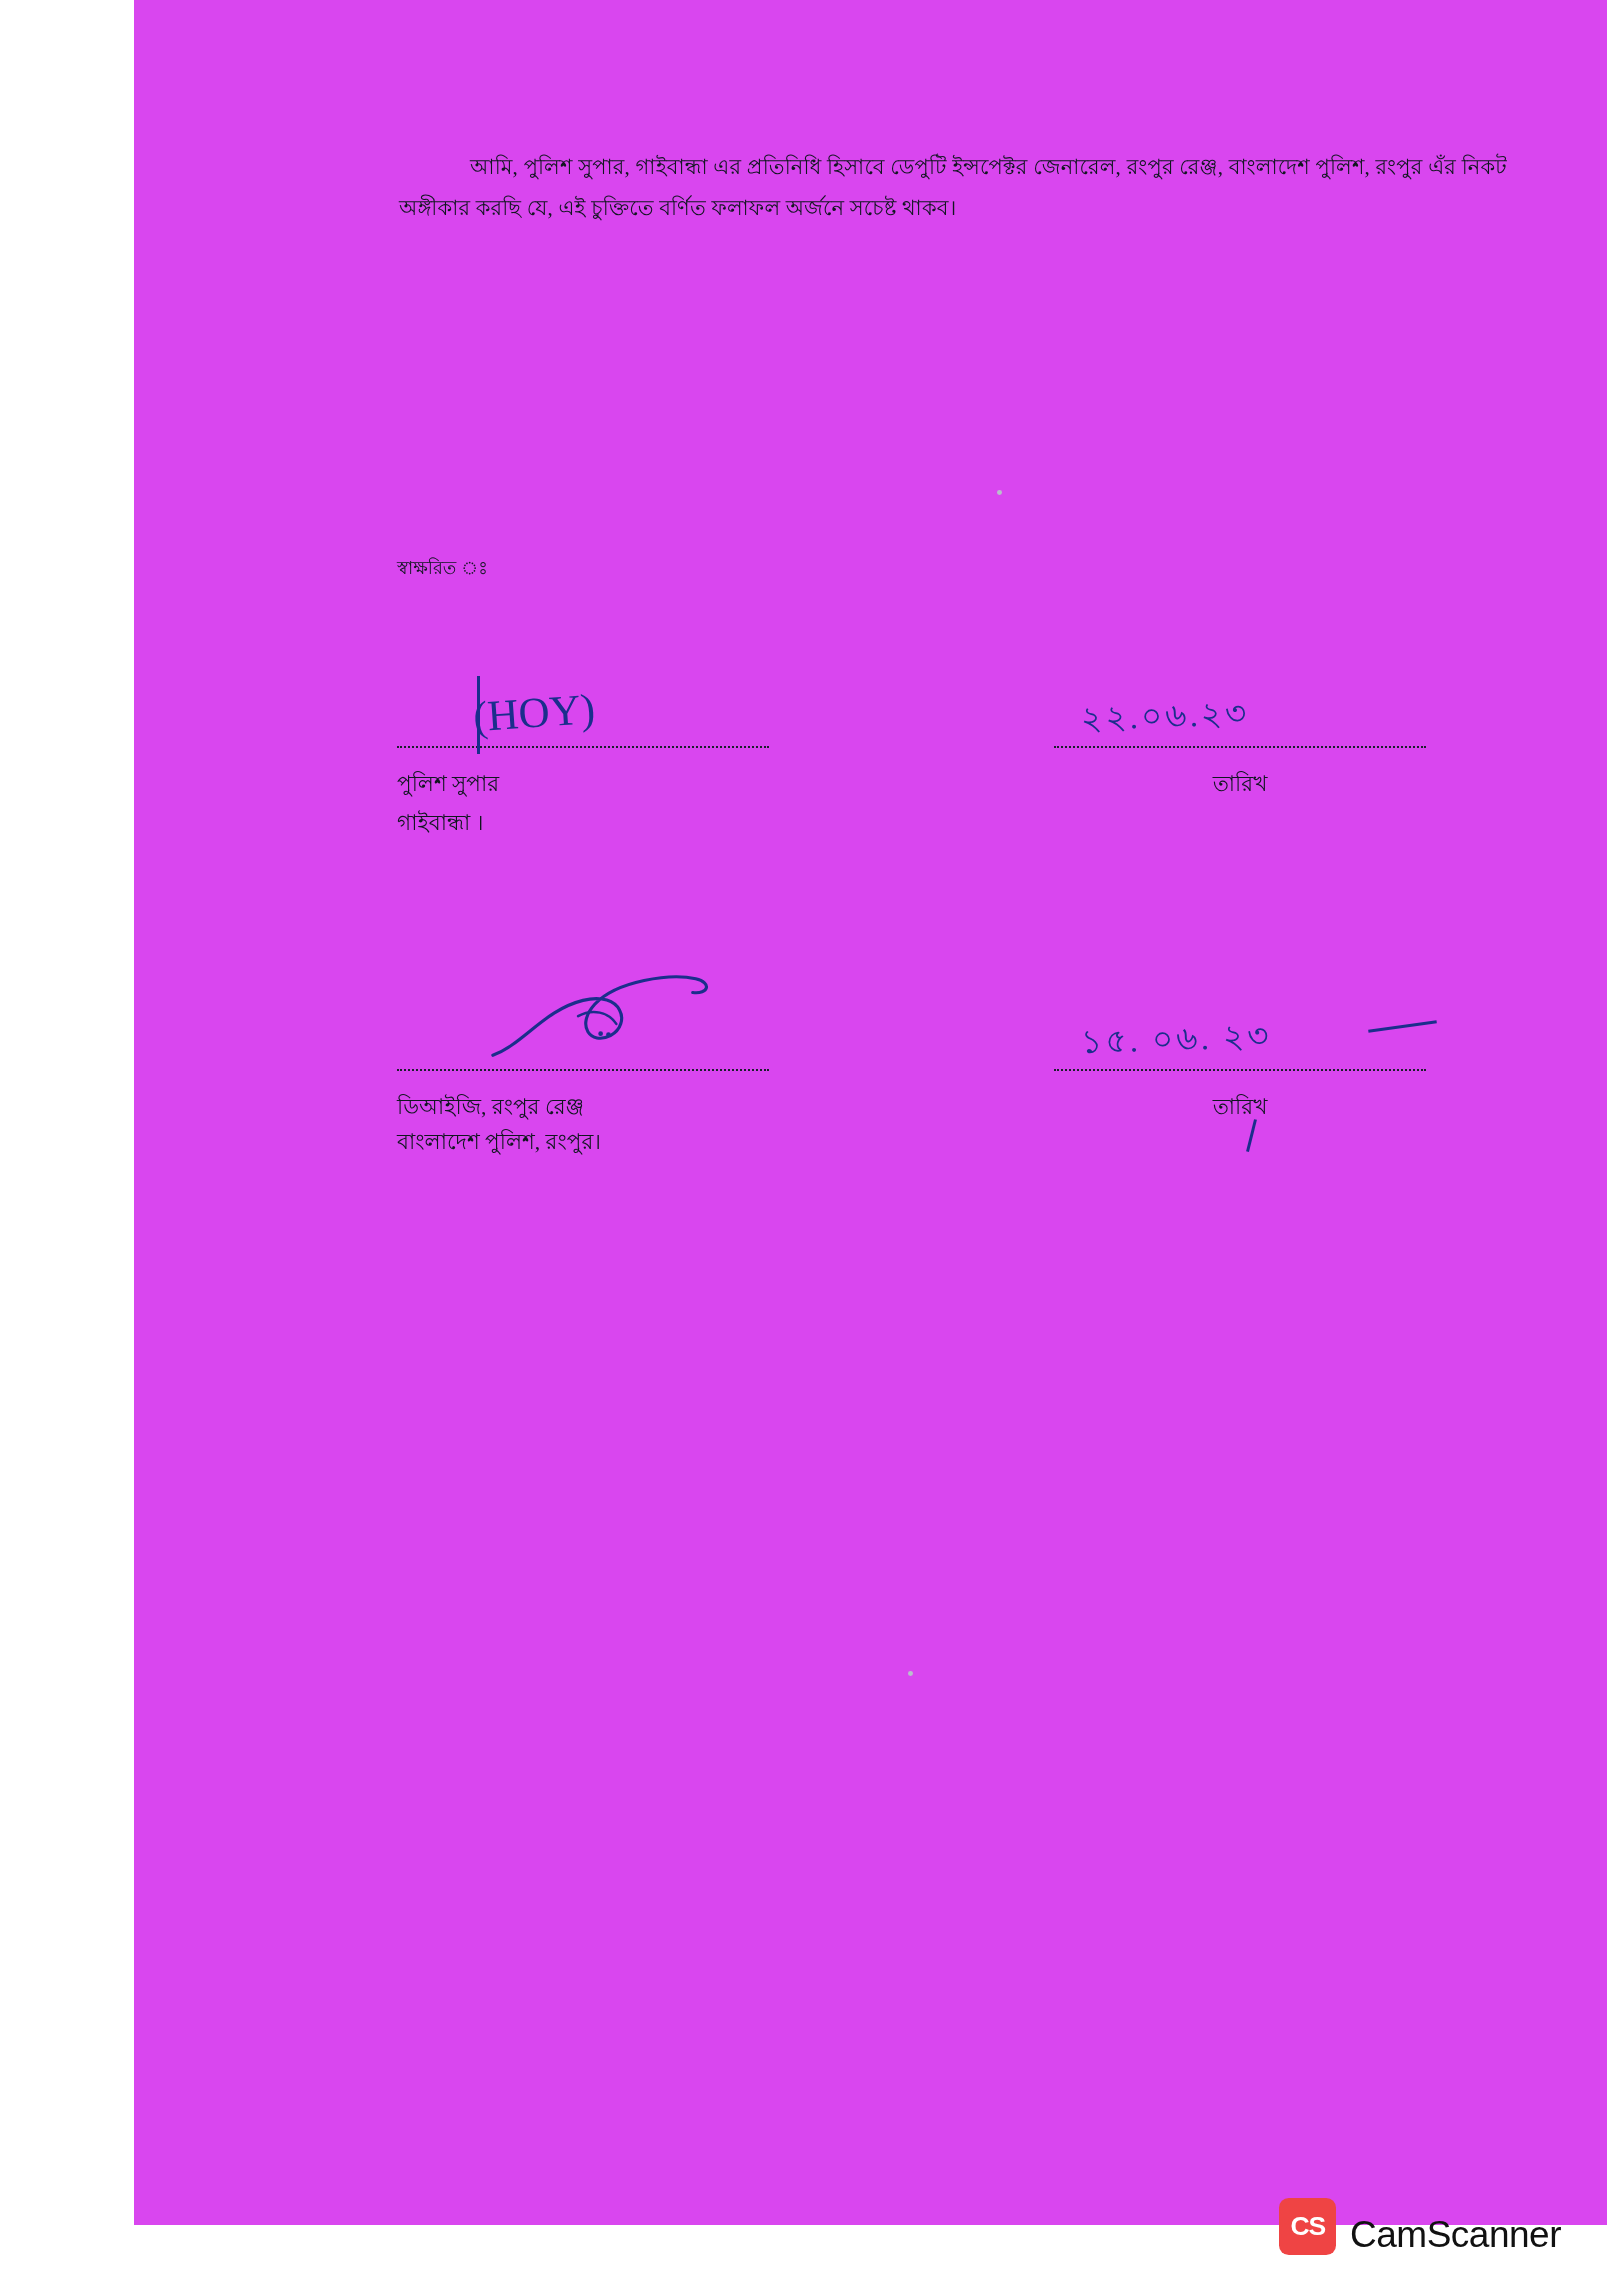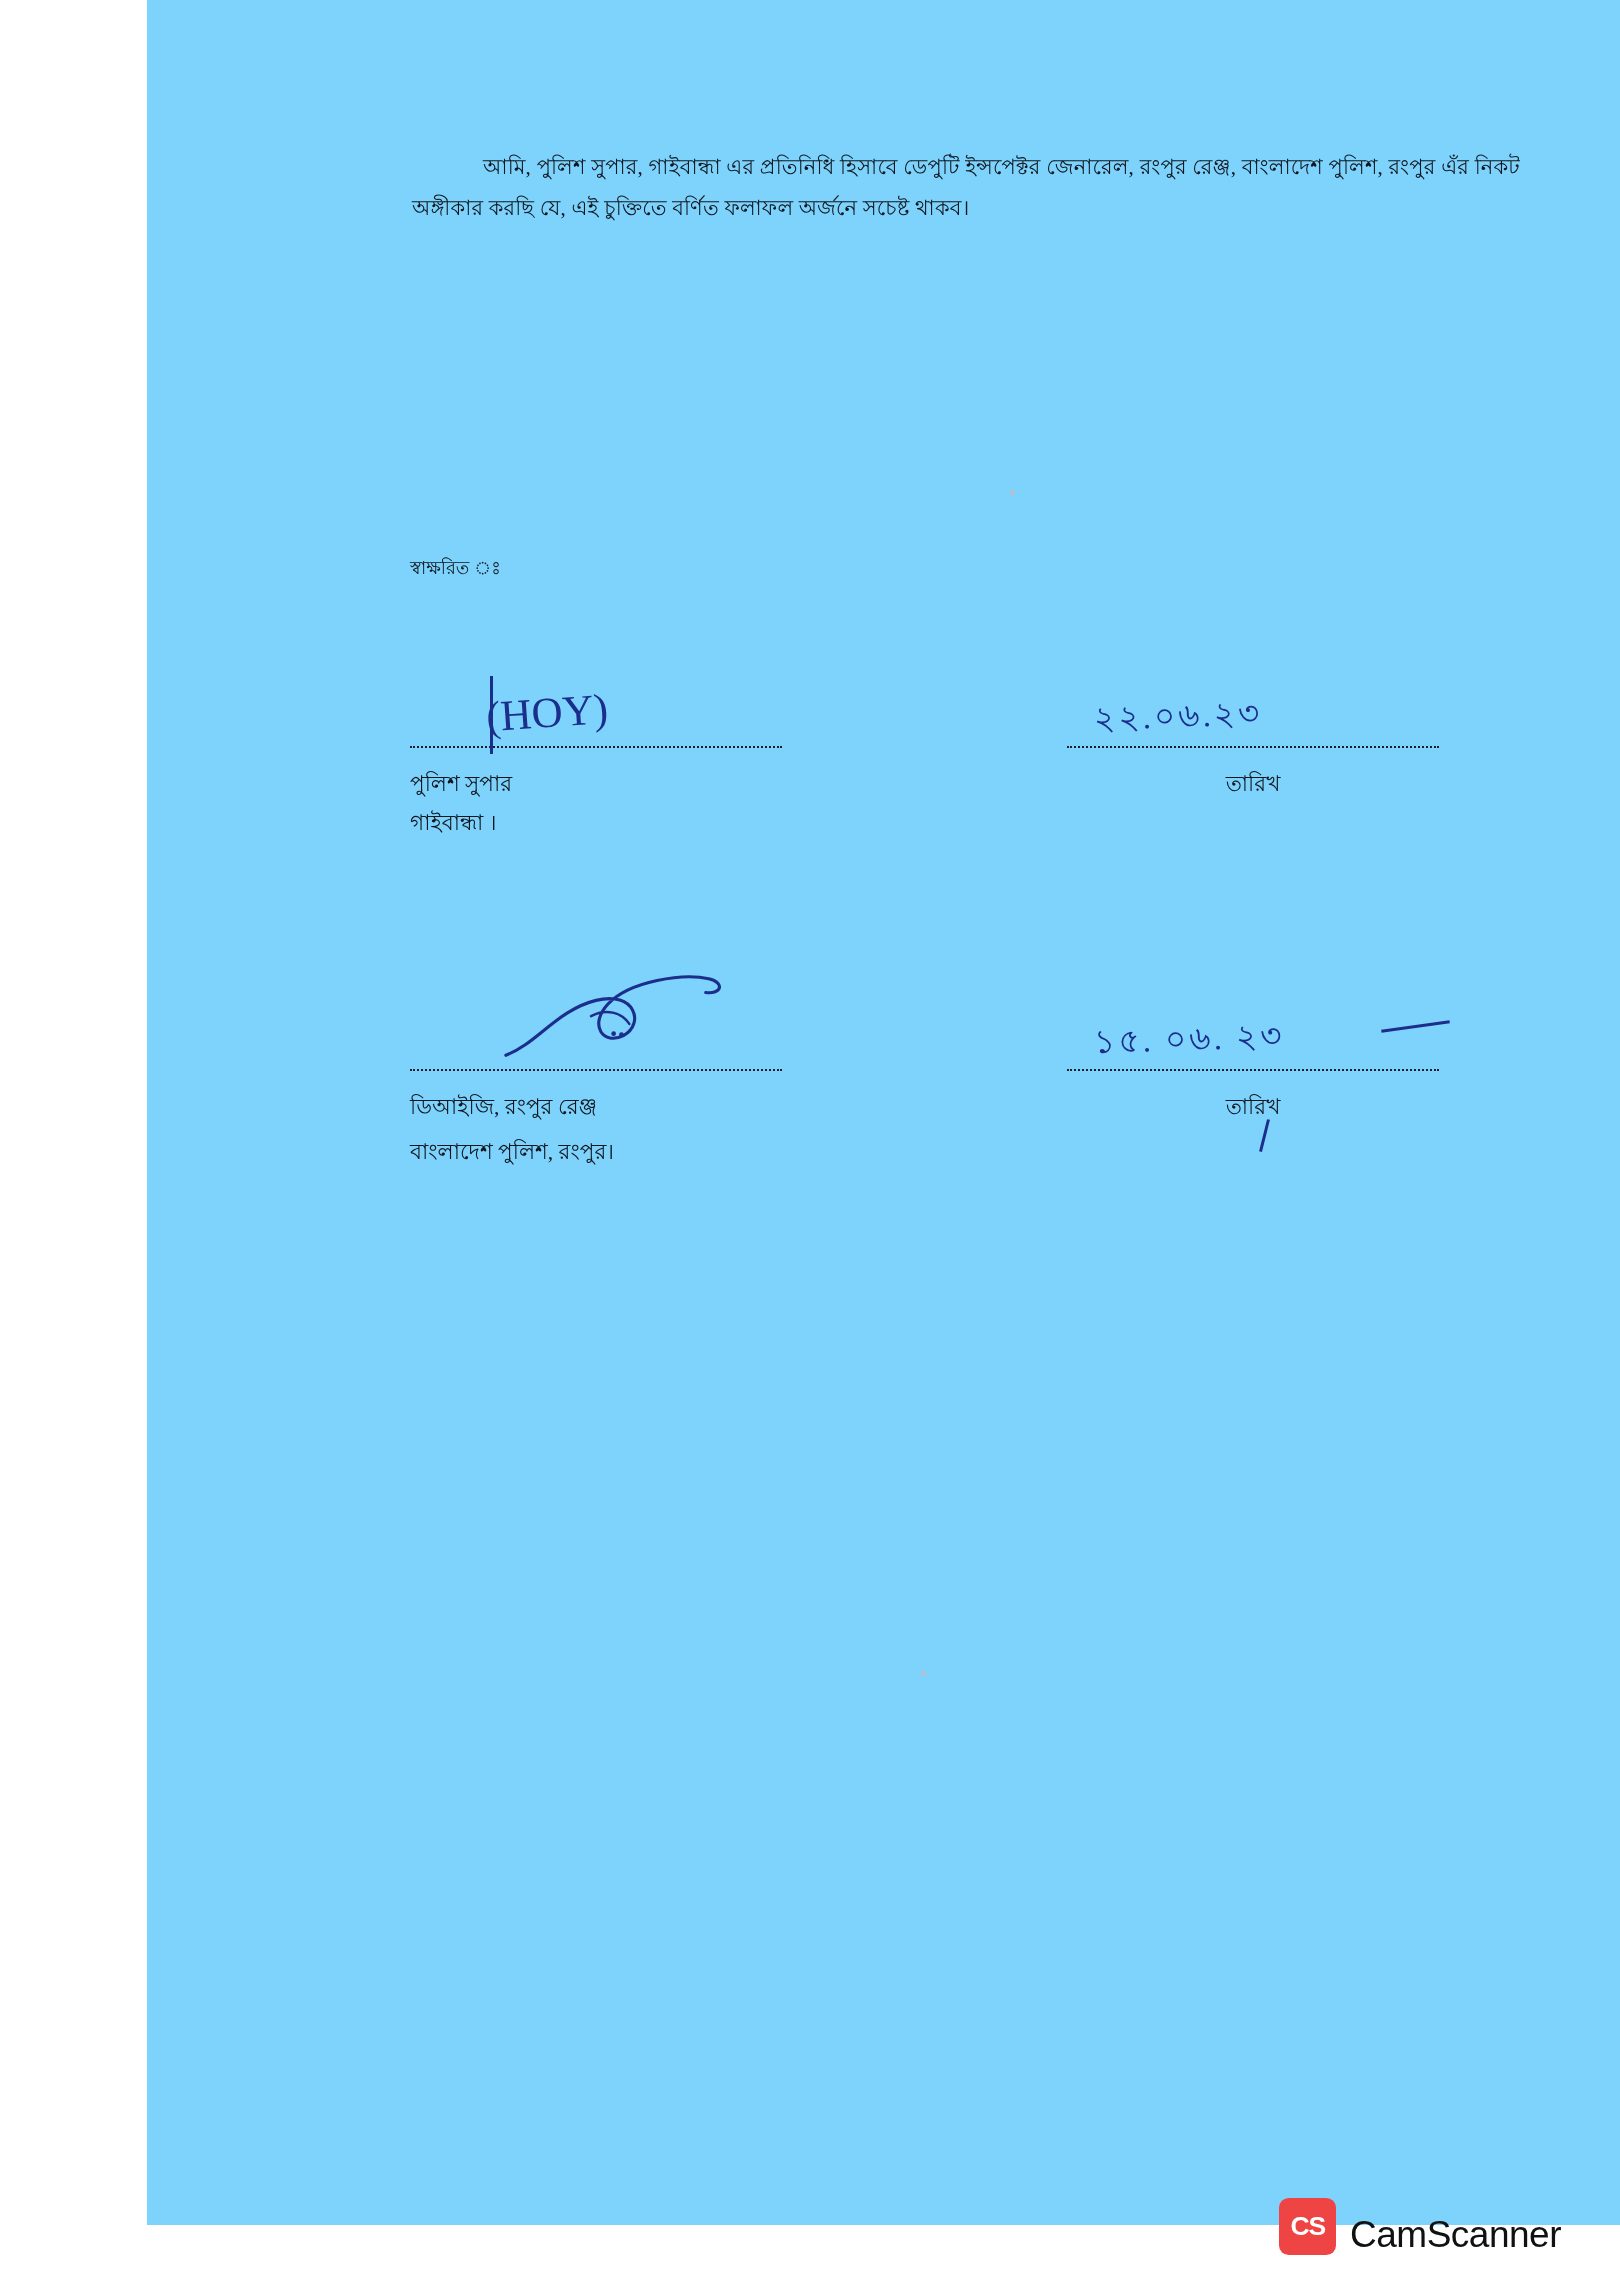--- a/index.html
+++ b/index.html
@@ -11,25 +11,25 @@
     width: 1620px;
     height: 2293px;
     position: relative;
     font-family: "Liberation Sans", sans-serif;
     overflow: hidden;
   }
 
   
   .page-sheet {
     position: absolute;
-    left: 147px;
+    left: 134px;
     top: 0px;
     width: 1473px;
     height: 2225px;
-    background: #7dd3fc;
+    background: #d946ef;
   }
 
   
   .scan-edge {
     position: absolute;
     left: 147px;
     top: 0px;
     width: 25.5px;
     height: 2166px;
     background: linear-gradient(to right, #9aa6c4 0%, #c3cbdd 32%, #e8ecf4 68%, #ffffff 100%);
@@ -204,21 +204,21 @@
   <div class="sig-row row2">
     <div class="sig-col-left">
       <svg width="294" height="108" style="position:absolute; left:88px; top:-103px;" viewBox="0 0 300 110">
         <path d="M8 92 C 40 80, 60 46, 100 36 C 140 26, 150 60, 128 72 C 108 82, 92 62, 112 40 C 134 16, 190 8, 215 14 C 232 18, 228 30, 212 28" fill="none" stroke="#1b2e8c" stroke-width="3.2" stroke-linecap="round"></path>
         <path d="M95 52 C 110 44, 126 48, 134 60" fill="none" stroke="#1b2e8c" stroke-width="2.6" stroke-linecap="round"></path>
         <circle cx="118" cy="70" r="2.4" fill="#1b2e8c"></circle>
         <circle cx="126" cy="71" r="2.4" fill="#1b2e8c"></circle>
       </svg>
       <div class="dotline short"></div>
       <div class="sig-label">ডিআইজি, রংপুর রেঞ্জ</div>
-      <div class="sig-label" style="margin-top:12px;">বাংলাদেশ পুলিশ, রংপুর।</div>
+      <div class="sig-label" style="margin-top:2px;">বাংলাদেশ পুলিশ, রংপুর।</div>
     </div>
     <div class="sig-col-right">
       <div class="handdate" style="left:27.4px; top:-55px;">১৫. ০৬. ২৩</div>
       <div class="ink" style="left:314px; top:-43px; width:69px; height:2.9px; background:#1b2e8c; transform:rotate(-8deg);"></div>
       <div class="dotline short"></div>
       <div class="sig-label centered">তারিখ</div>
       <div class="ink" style="left:196px; top:51px; width:2.9px; height:33px; background:#1b2e8c; transform:rotate(14deg);"></div>
     </div>
   </div>
 

